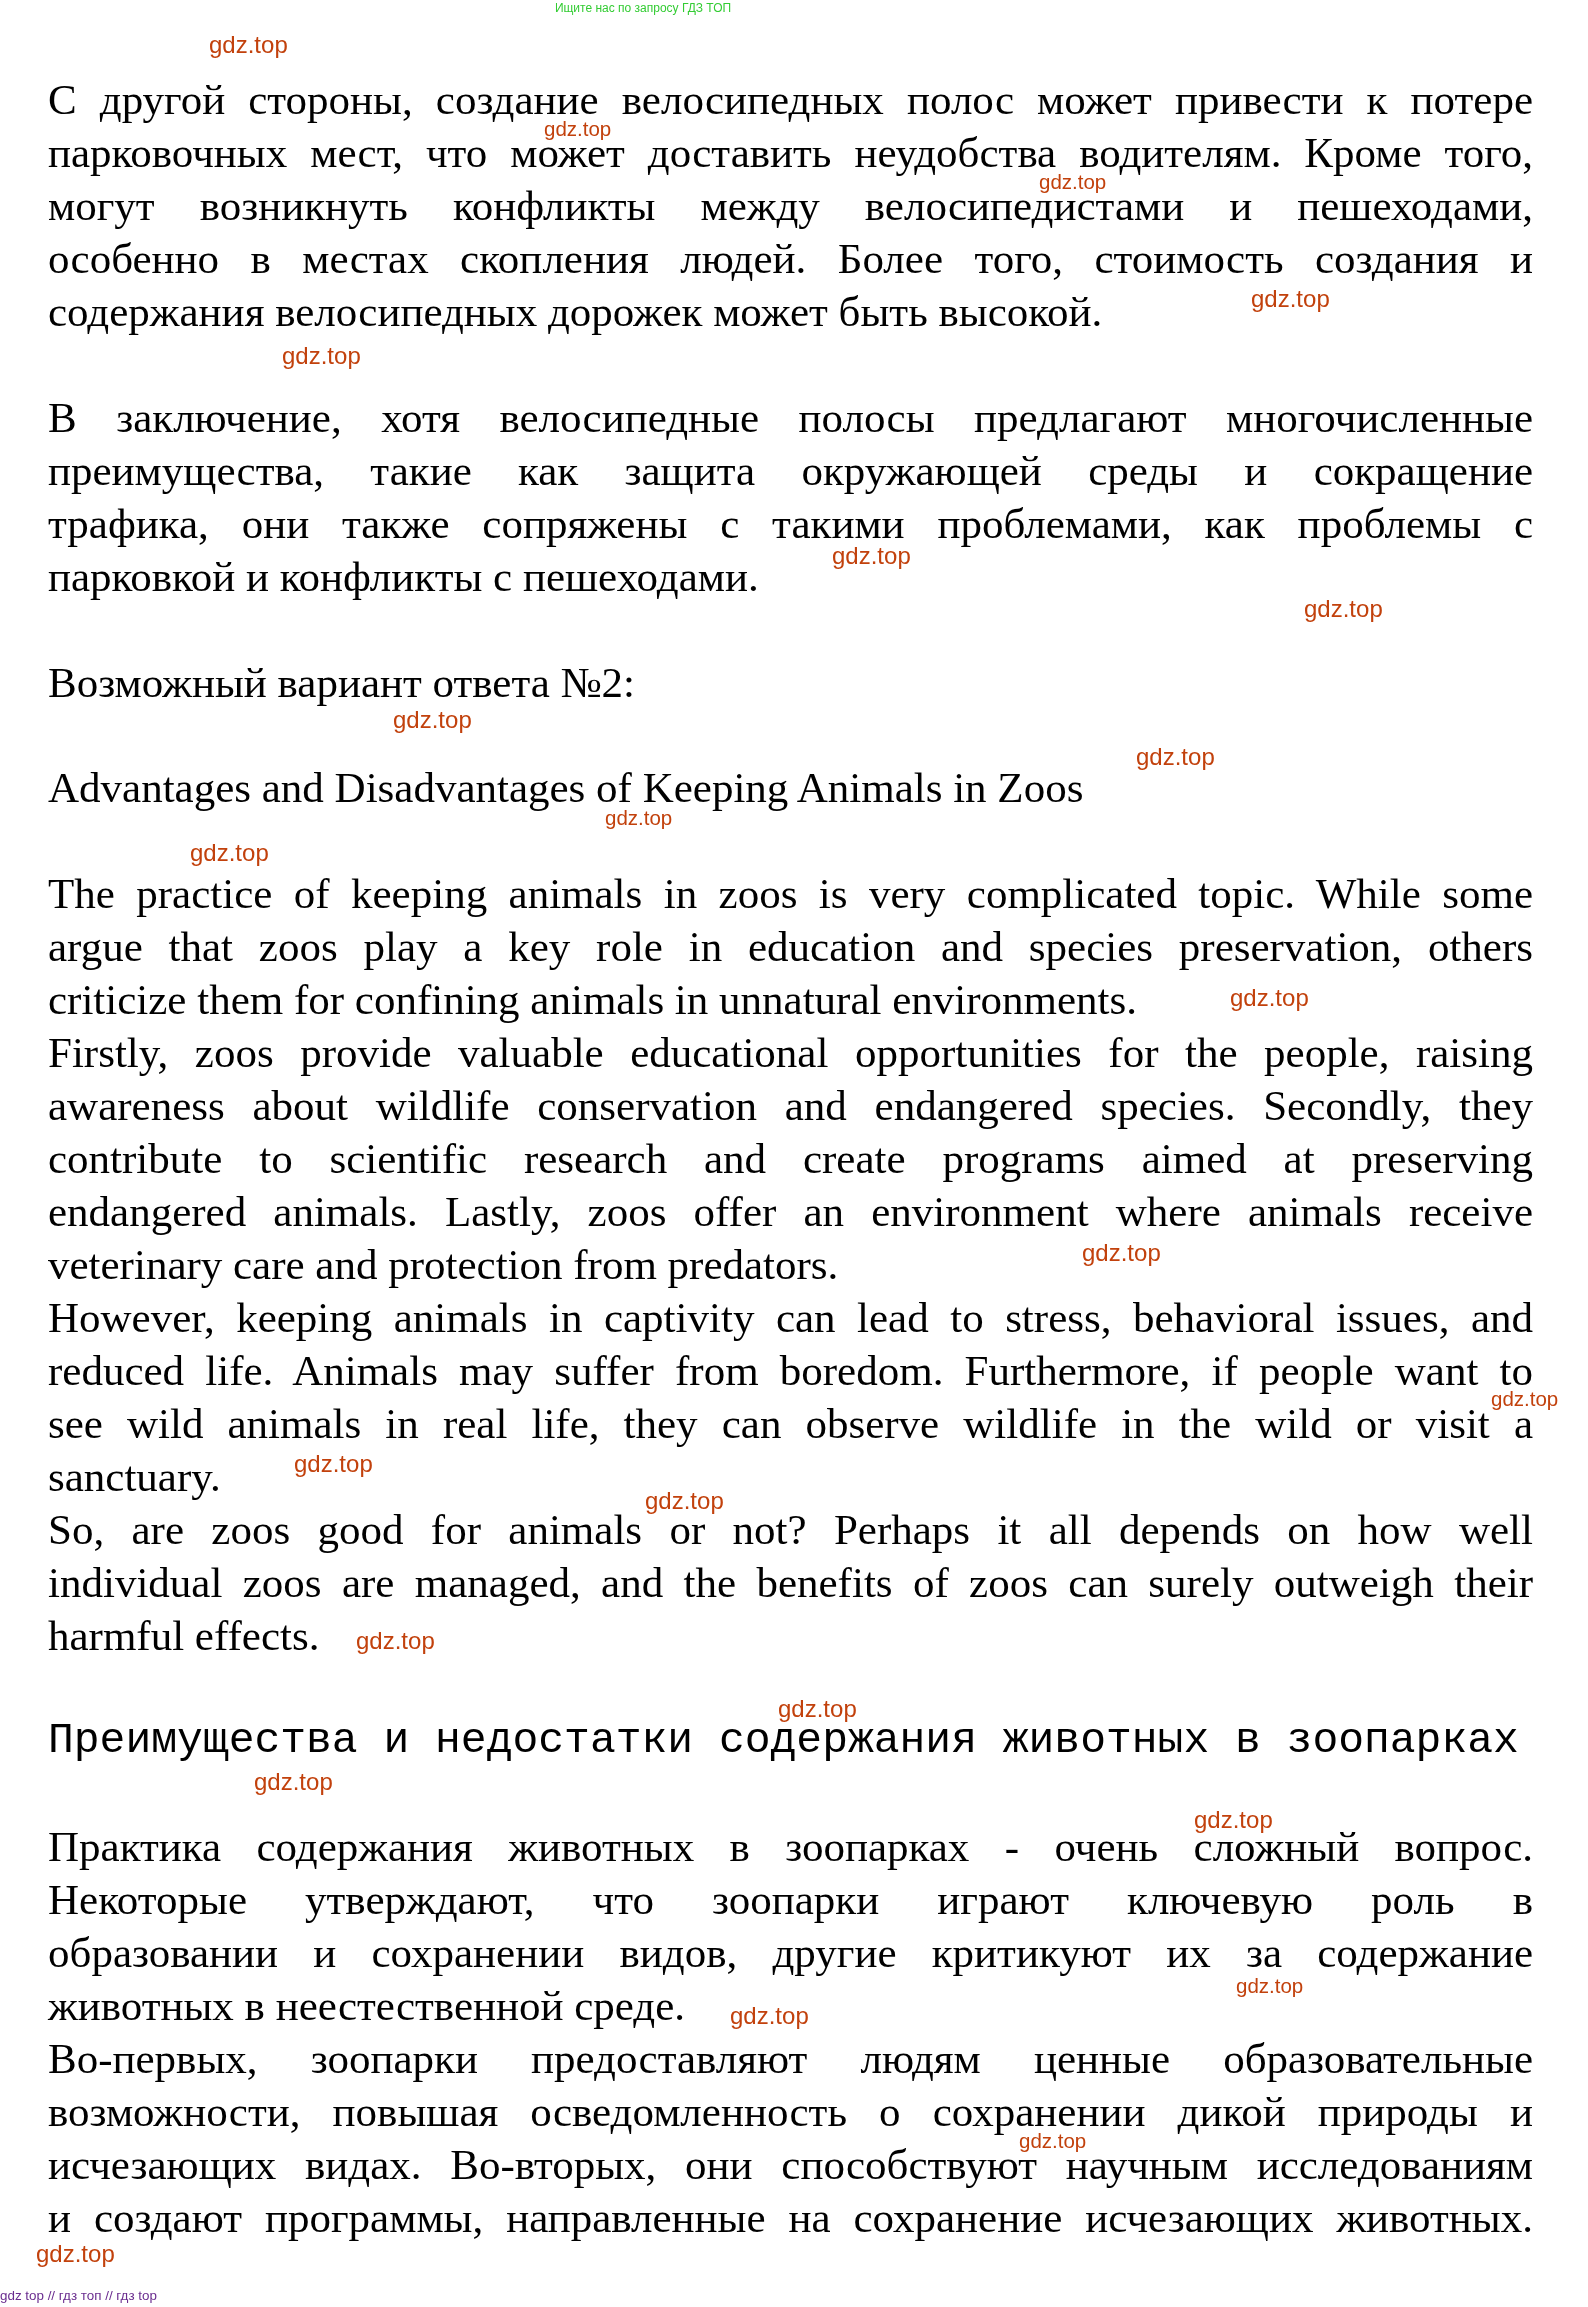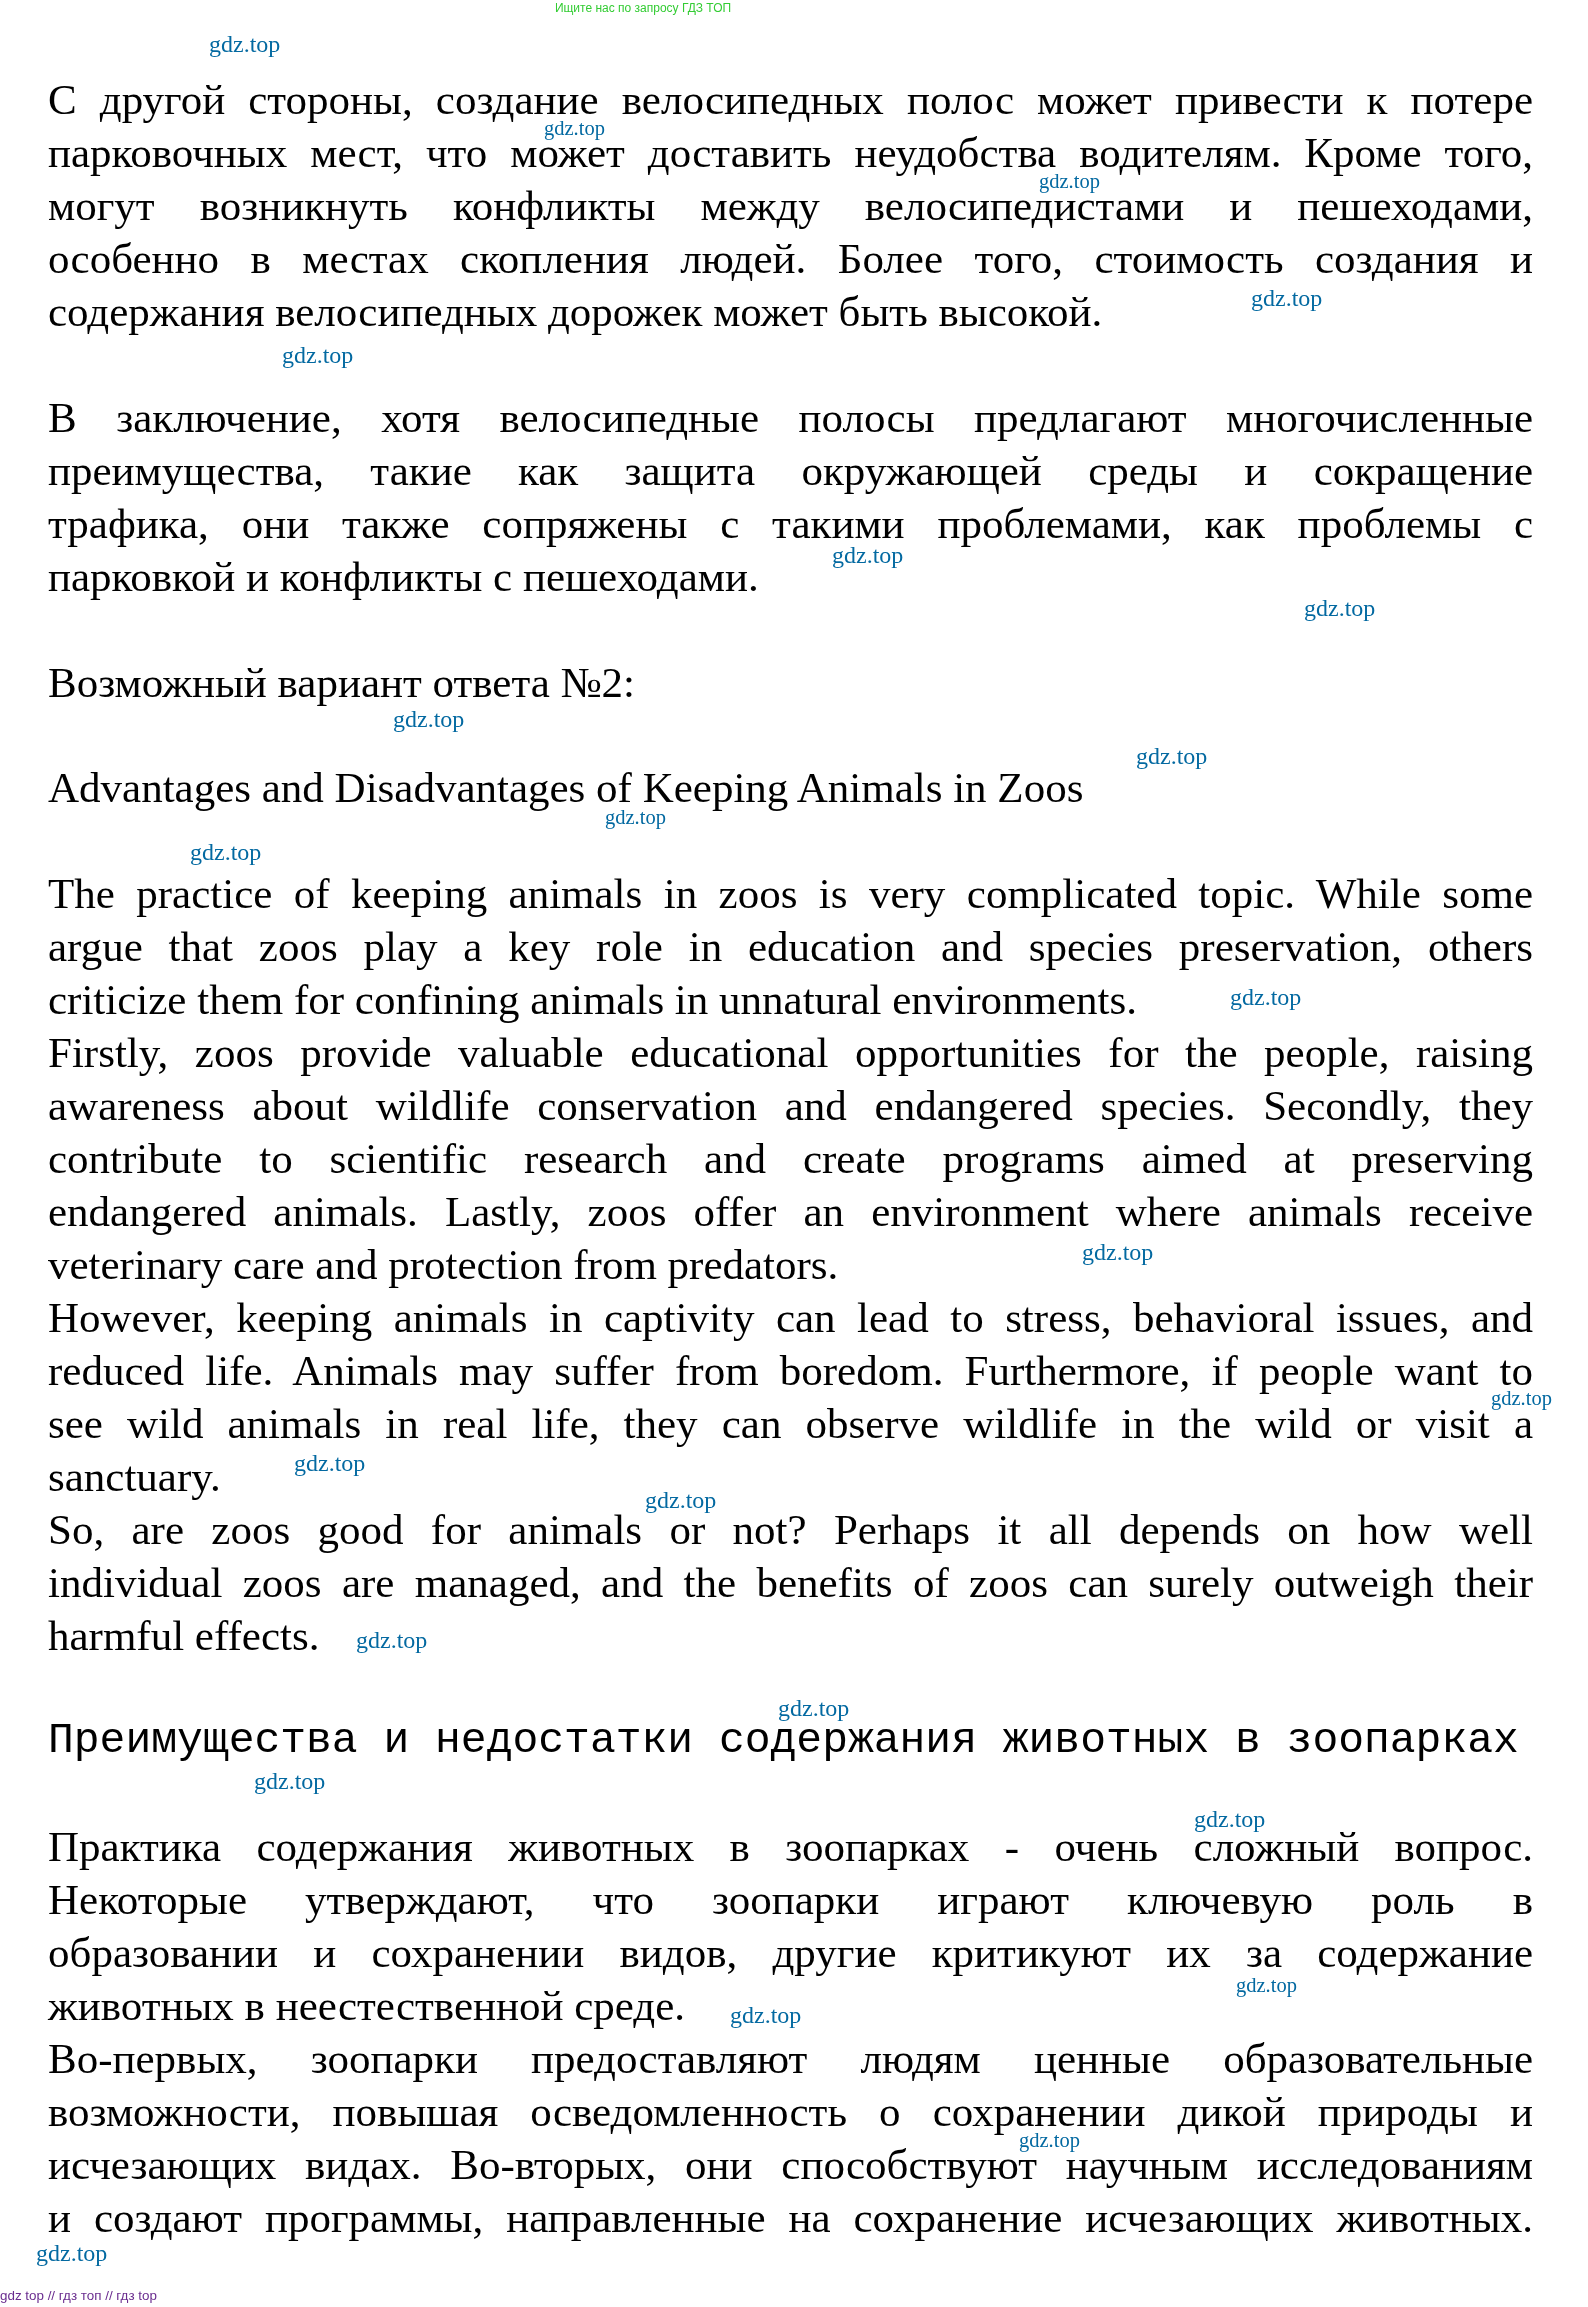--- a/index.html
+++ b/index.html
@@ -17,22 +17,22 @@
   .para {
     position: absolute; left: 48px; width: 1485px;
     font-family: "Liberation Serif", serif; font-size: 43px; line-height: 53px;
     color: #000; text-align: justify; text-align-last: left;
   }
   .line {
     display: block; text-align: justify; text-align-last: justify; white-space: nowrap;
   }
   .line.last { text-align-last: left; }
   .wm {
-    position: absolute; font-family: Liberation Serif, serif;
-    font-size: 24px; color: #0369a1; line-height: 25px; white-space: nowrap;
+    position: absolute; font-family: Liberation Sans, sans-serif;
+    font-size: 24px; color: #c2410c; line-height: 25px; white-space: nowrap;
   }
   .wm.small { font-size: 20.5px; }
 </style>
 </head>
 <body>
 
 <div class="top-banner">Ищите нас по запросу ГДЗ ТОП</div>
 
 <div class="para" style="top:73px;">
   <span class="line">С другой стороны, создание велосипедных полос может привести к потере</span>

